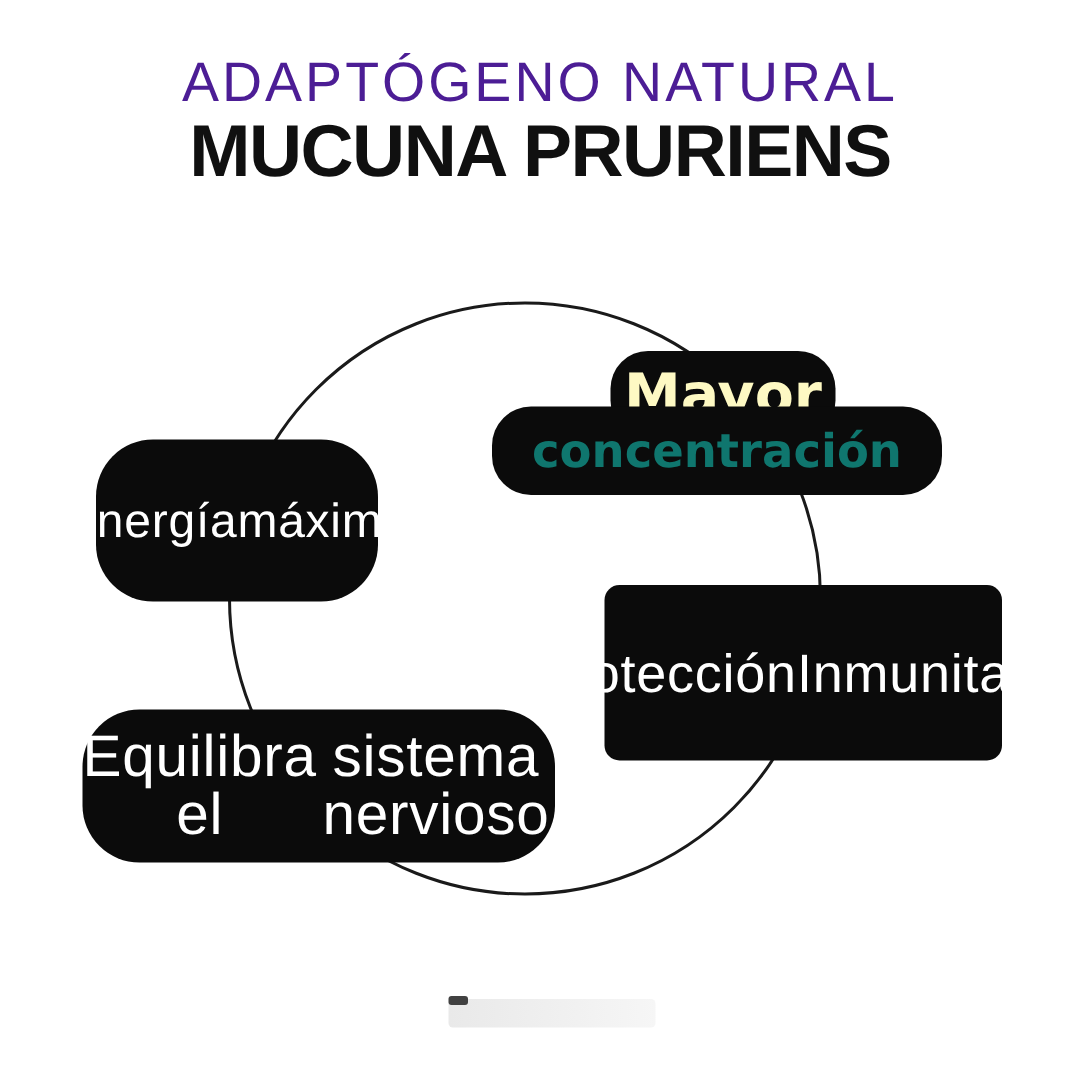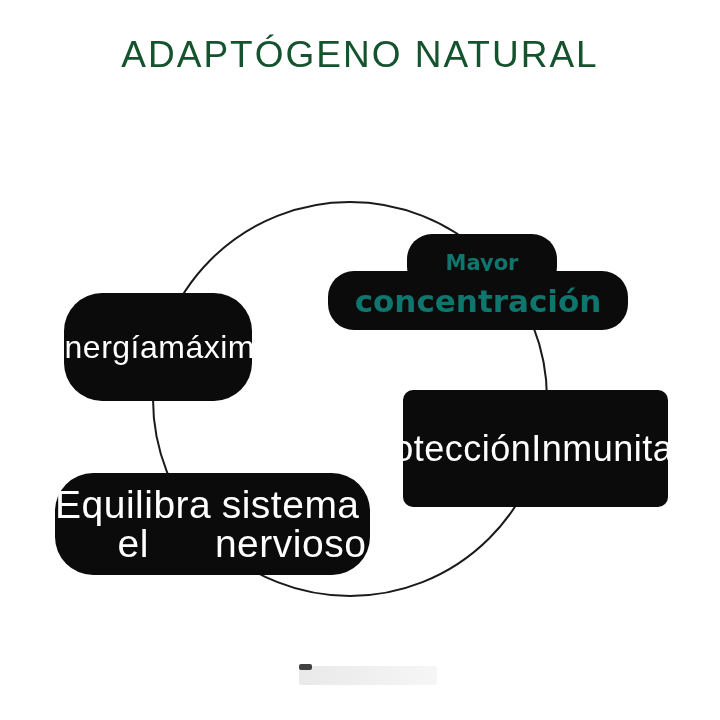--- a/index.html
+++ b/index.html
@@ -5,21 +5,21 @@
   html,body{margin:0;padding:0;background:#ffffff;}
   .canvas{
     position:relative;width:720px;height:720px;background:#ffffff;
     overflow:hidden;font-family:"Liberation Sans",sans-serif;
   }
 
   
   .subtitle{
     position:absolute;left:0;top:33px;width:100%;text-align:center;
     font-size:37px;line-height:44px;font-weight:400;letter-spacing:2px;
-    color:#14532d;white-space:nowrap;
+    color:#4c1d95;white-space:nowrap;
   }
   .title{
     position:absolute;left:0;top:74px;width:100%;text-align:center;
     font-size:49px;line-height:54px;font-weight:700;letter-spacing:-1px;
     color:#101010;white-space:nowrap;
   }
 
   
   .cycle{
     position:absolute;left:152px;top:201px;width:396px;height:396px;
@@ -38,23 +38,23 @@
   .node-energia{left:64px;top:293px;width:188px;height:108px;border-radius:38px;
     font-size:32px;line-height:38px;}
   .node-proteccion{left:403px;top:390px;width:265px;height:117px;border-radius:10px;
     font-size:36px;line-height:45px;}
   .node-equilibra{left:55px;top:473px;width:315px;height:102px;border-radius:38px;
     font-size:39px;line-height:39px;}
 
   
   .badge-top{
     position:absolute;left:407px;top:234px;width:150px;height:58px;
-    background:#0b0b0b;border-radius:25px;color:#0f766e;
+    background:#0b0b0b;border-radius:25px;color:#fef9c3;
     display:flex;align-items:center;justify-content:center;
-    font-family:"DejaVu Sans",sans-serif;font-weight:700;font-size:21px;
+    font-family:"DejaVu Sans",sans-serif;font-weight:700;font-size:38px;
   }
   .badge-bottom{
     position:absolute;left:328px;top:271px;width:300px;height:59px;
     background:#0b0b0b;border-radius:26px;color:#0f766e;
     display:flex;align-items:center;justify-content:center;
     font-family:"DejaVu Sans",sans-serif;font-weight:700;font-size:31px;
   }
 
   
   .wm-bar{
@@ -66,20 +66,21 @@
     position:absolute;left:299px;top:664px;width:13px;height:6px;
     background:#414141;border-radius:2px;
   }
 </style>
 </head>
 <body>
 
 <div class="canvas">
 
   <div class="subtitle">ADAPTÓGENO NATURAL</div>
+  <div class="title">MUCUNA PRURIENS</div>
 
   <div class="cycle"></div>
 
   <div class="badge-top">
     <span class="ln">Mayor</span>
   </div>
   <div class="badge-bottom">
     <span class="ln">concentración</span>
   </div>
 

